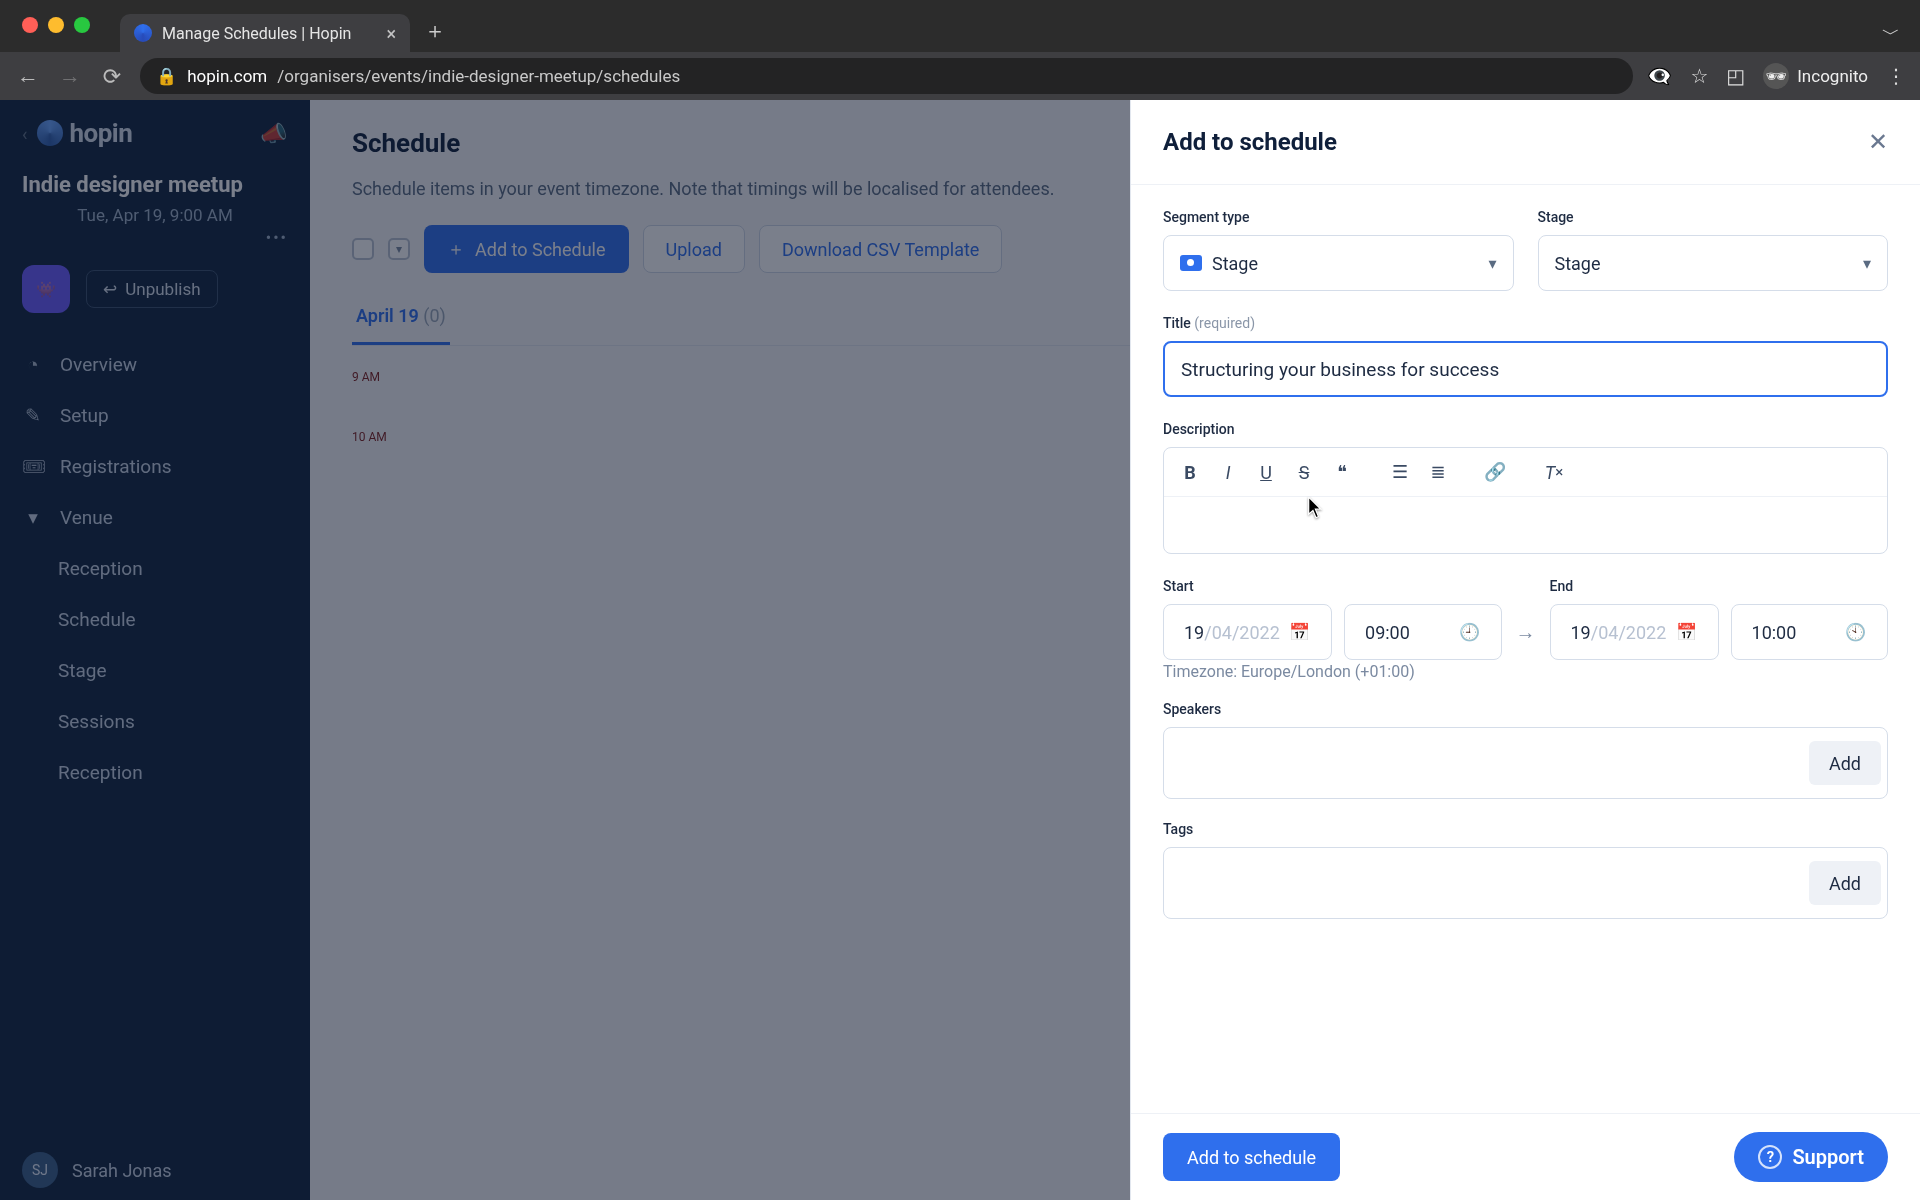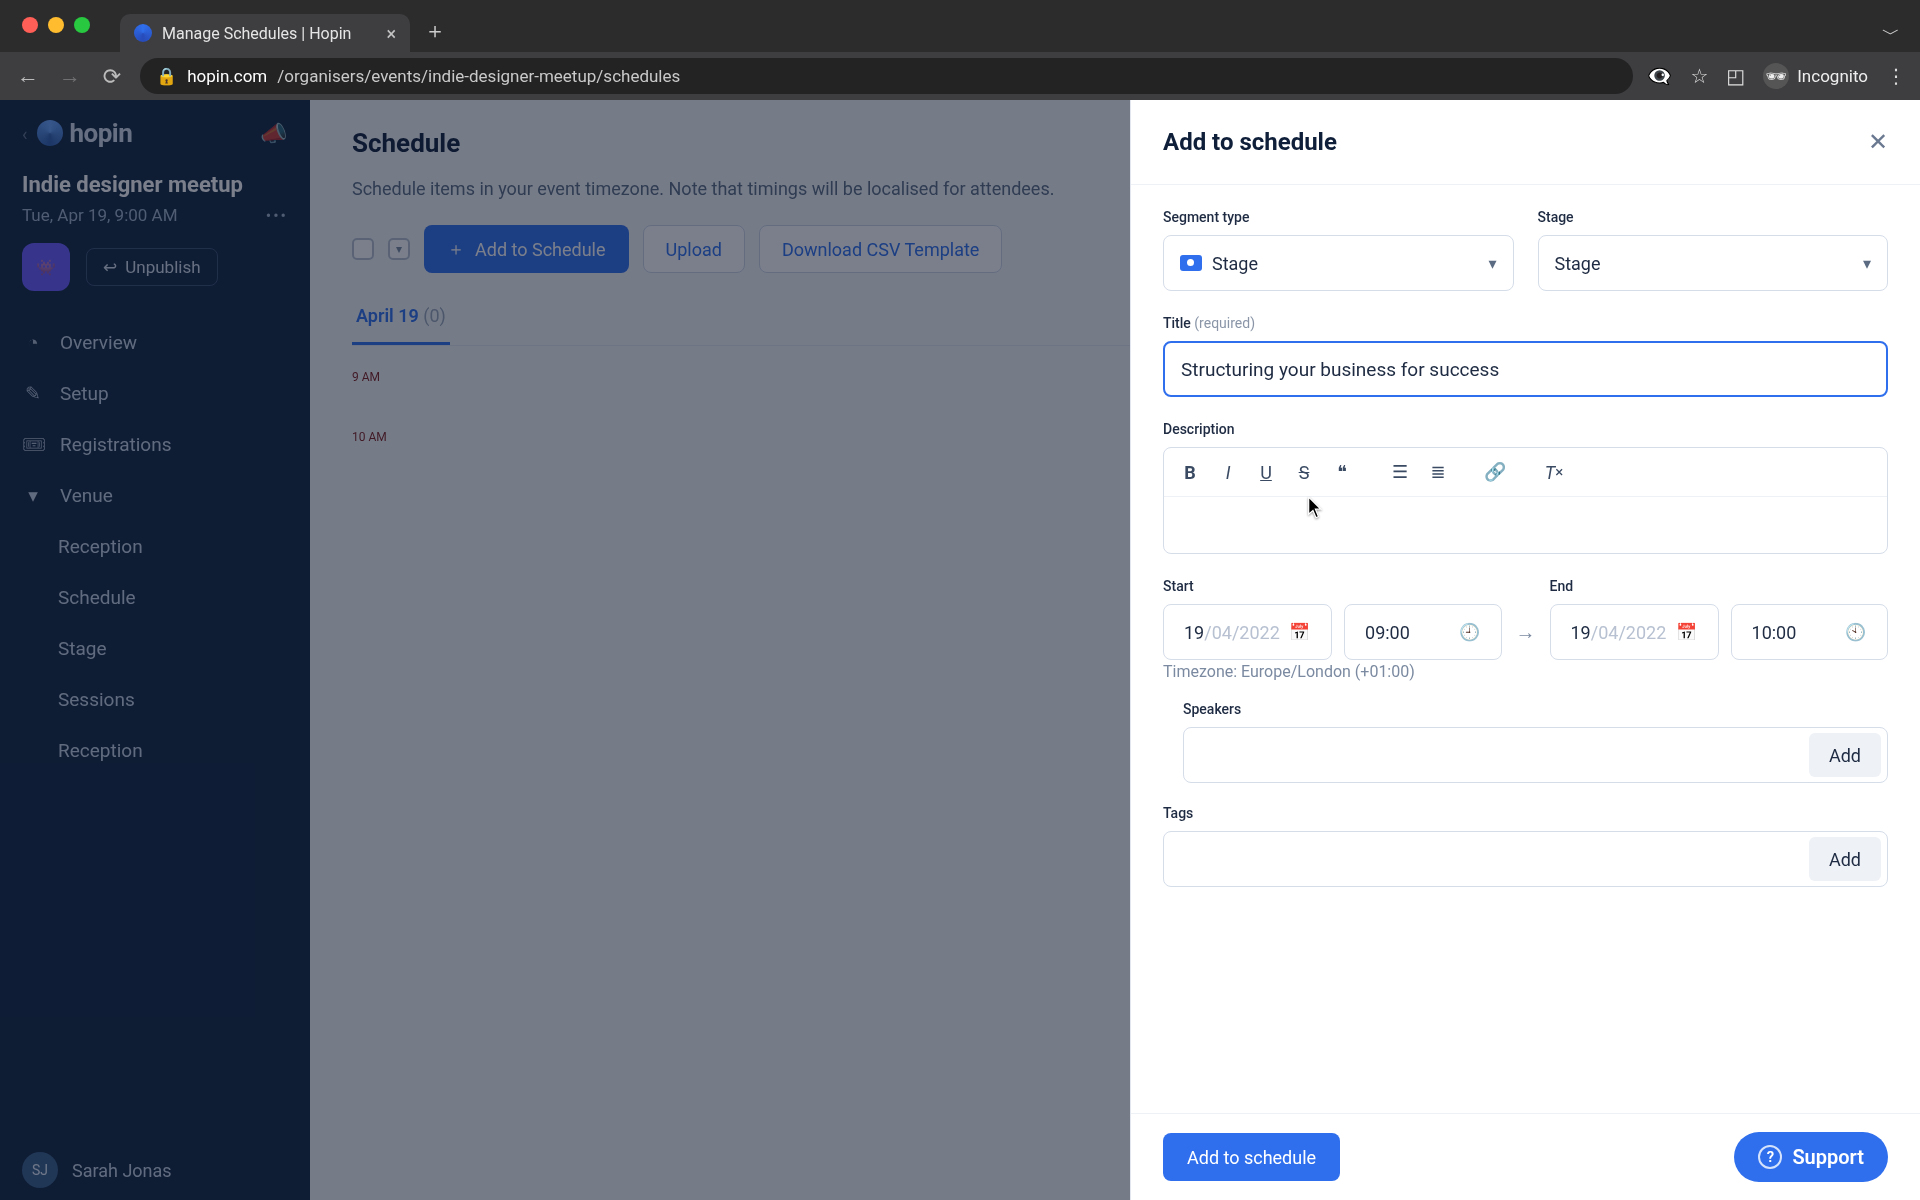--- a/index.html
+++ b/index.html
@@ -32,21 +32,21 @@
   .scrim { position:absolute; inset:0; background:rgba(12,22,44,0.55); z-index:5; pointer-events:none; }
 
   
   .sidebar { position:absolute; left:0; top:0; bottom:0; width:310px; background:#10253f; color:#d5deea; padding:18px 0 0; }
   .sb-top { display:flex; align-items:center; gap:10px; padding:0 22px 16px; }
   .sb-chevron{opacity:.4;font-size:18px;}
   .sb-logo { font-size:26px; font-weight:700; letter-spacing:-.5px; display:flex; align-items:center; gap:6px;}
   .sb-logo .swirl{width:26px;height:26px;border-radius:50%;background:conic-gradient(#6aa6ff,#2f5fad,#6aa6ff);}
   .sb-megaphone{margin-left:auto;font-size:22px;opacity:.8;}
   .sb-event { padding:8px 22px 4px; font-size:22px; font-weight:700; color:#fff;}
-  .sb-date-row{display:flex;align-items:center;gap:10px;padding:4px 22px 18px;}
+  .sb-date-row{display:flex;align-items:center;gap:3px;padding:4px 22px 18px;flex-direction:column;}
   .sb-date{font-size:17px;color:#9fb1c8;}
   .sb-more{margin-left:auto;letter-spacing:2px;color:#9fb1c8;}
   .sb-avatar-row{display:flex;align-items:center;gap:16px;padding:0 22px 20px;}
   .sb-avatar{width:48px;height:48px;border-radius:12px;background:#6b5bff;display:flex;align-items:center;justify-content:center;}
   .sb-unpublish{border:1px solid #3b516e;border-radius:8px;padding:8px 16px;display:flex;align-items:center;gap:8px;font-size:17px;color:#d5deea;}
   .sb-nav{padding:6px 0;}
   .sb-item{display:flex;align-items:center;gap:16px;padding:14px 22px;font-size:19px;color:#c7d3e4;}
   .sb-item .ic{width:22px;text-align:center;opacity:.85;}
   .sb-sub{padding-left:58px;}
   .sb-caret{width:22px;text-align:center;}
@@ -93,21 +93,21 @@
   .rte-body{height:56px;}
   .dt-row{display:flex;align-items:center;gap:14px;}
   .dt-group{display:flex;flex-direction:column;gap:10px;flex:1;}
   .dt-pair{display:flex;gap:12px;}
   .dt-box{height:56px;border:1px solid #d5dde9;border-radius:8px;display:flex;align-items:center;justify-content:space-between;padding:0 20px;font-size:18px;color:#1e2b42;}
   .dt-box .ic{color:#6a7890;font-size:17px;}
   .date-segs{letter-spacing:0;}
   .date-segs .dim{color:#b7c1d1;}
   .arrow{color:#7b8aa1;font-size:20px;padding-top:26px;}
   .tz{font-size:16px;color:#7b8aa1;margin-top:-10px;margin-bottom:20px;}
-  .adder{border:1px solid #d5dde9;border-radius:8px;height:56px;display:flex;align-items:center;justify-content:flex-end;padding:6px;}
+  .adder{border:1px solid #d5dde9;border-radius:8px;height:72px;display:flex;align-items:center;justify-content:flex-end;padding:6px;}
   .add-btn{background:#eef1f6;border-radius:6px;height:44px;padding:0 20px;display:flex;align-items:center;font-size:18px;color:#1e2b42;}
   .panel-foot{border-top:1px solid #eef1f6;padding:18px 32px 24px;display:flex;align-items:center;justify-content:space-between;}
   .submit{background:#2f6fed;color:#fff;height:48px;border-radius:8px;padding:0 24px;font-size:18px;display:flex;align-items:center;}
   .support{background:#2f6fed;color:#fff;height:50px;border-radius:25px;padding:0 24px;font-size:20px;display:flex;align-items:center;gap:10px;font-weight:600;}
   .support .q{width:24px;height:24px;border:2px solid rgba(255,255,255,.8);border-radius:50%;display:flex;align-items:center;justify-content:center;font-size:15px;}
 
   
   .cursor{position:absolute;z-index:20;width:16px;height:22px;pointer-events:none;}
   .cursor svg{filter:drop-shadow(0 1px 1px rgba(0,0,0,.4));}
 </style>
@@ -338,21 +338,21 @@
             <div class="dt-box" style="flex:1">
               <span>10:00</span>
               <span class="ic">🕙</span>
             </div>
           </div>
         </div>
       </div>
 
       <div class="tz">Timezone: Europe/London (+01:00)</div>
 
-      <div class="field" style="margin-bottom:22px;margin-left:20px;">
+      <div class="field" style="margin-bottom:22px;">
         <div class="label">Speakers</div>
         <div class="adder">
           <div class="add-btn">Add</div>
         </div>
       </div>
 
       <div class="field" style="margin-bottom:10px;">
         <div class="label">Tags</div>
         <div class="adder">
           <div class="add-btn">Add</div>

